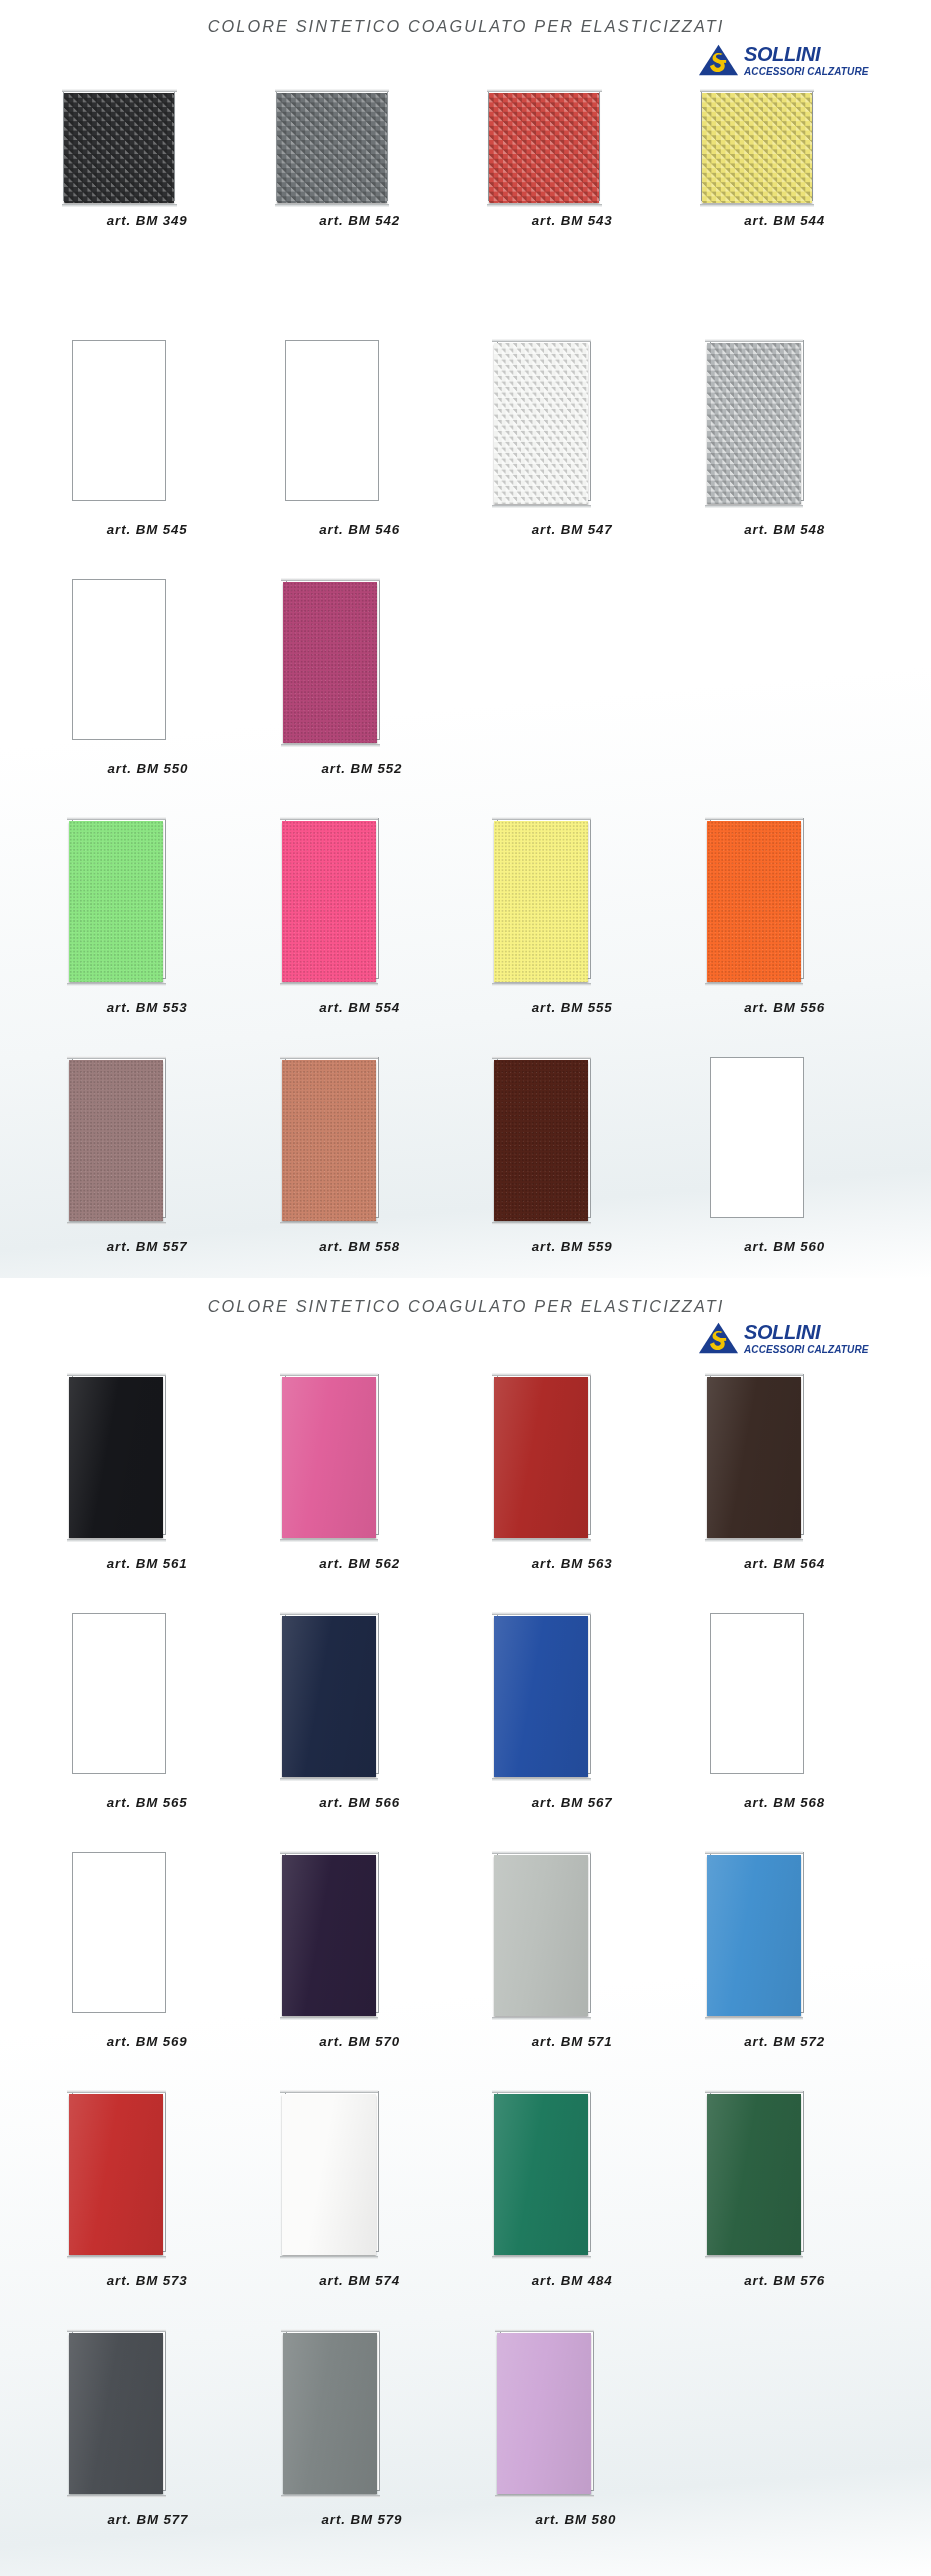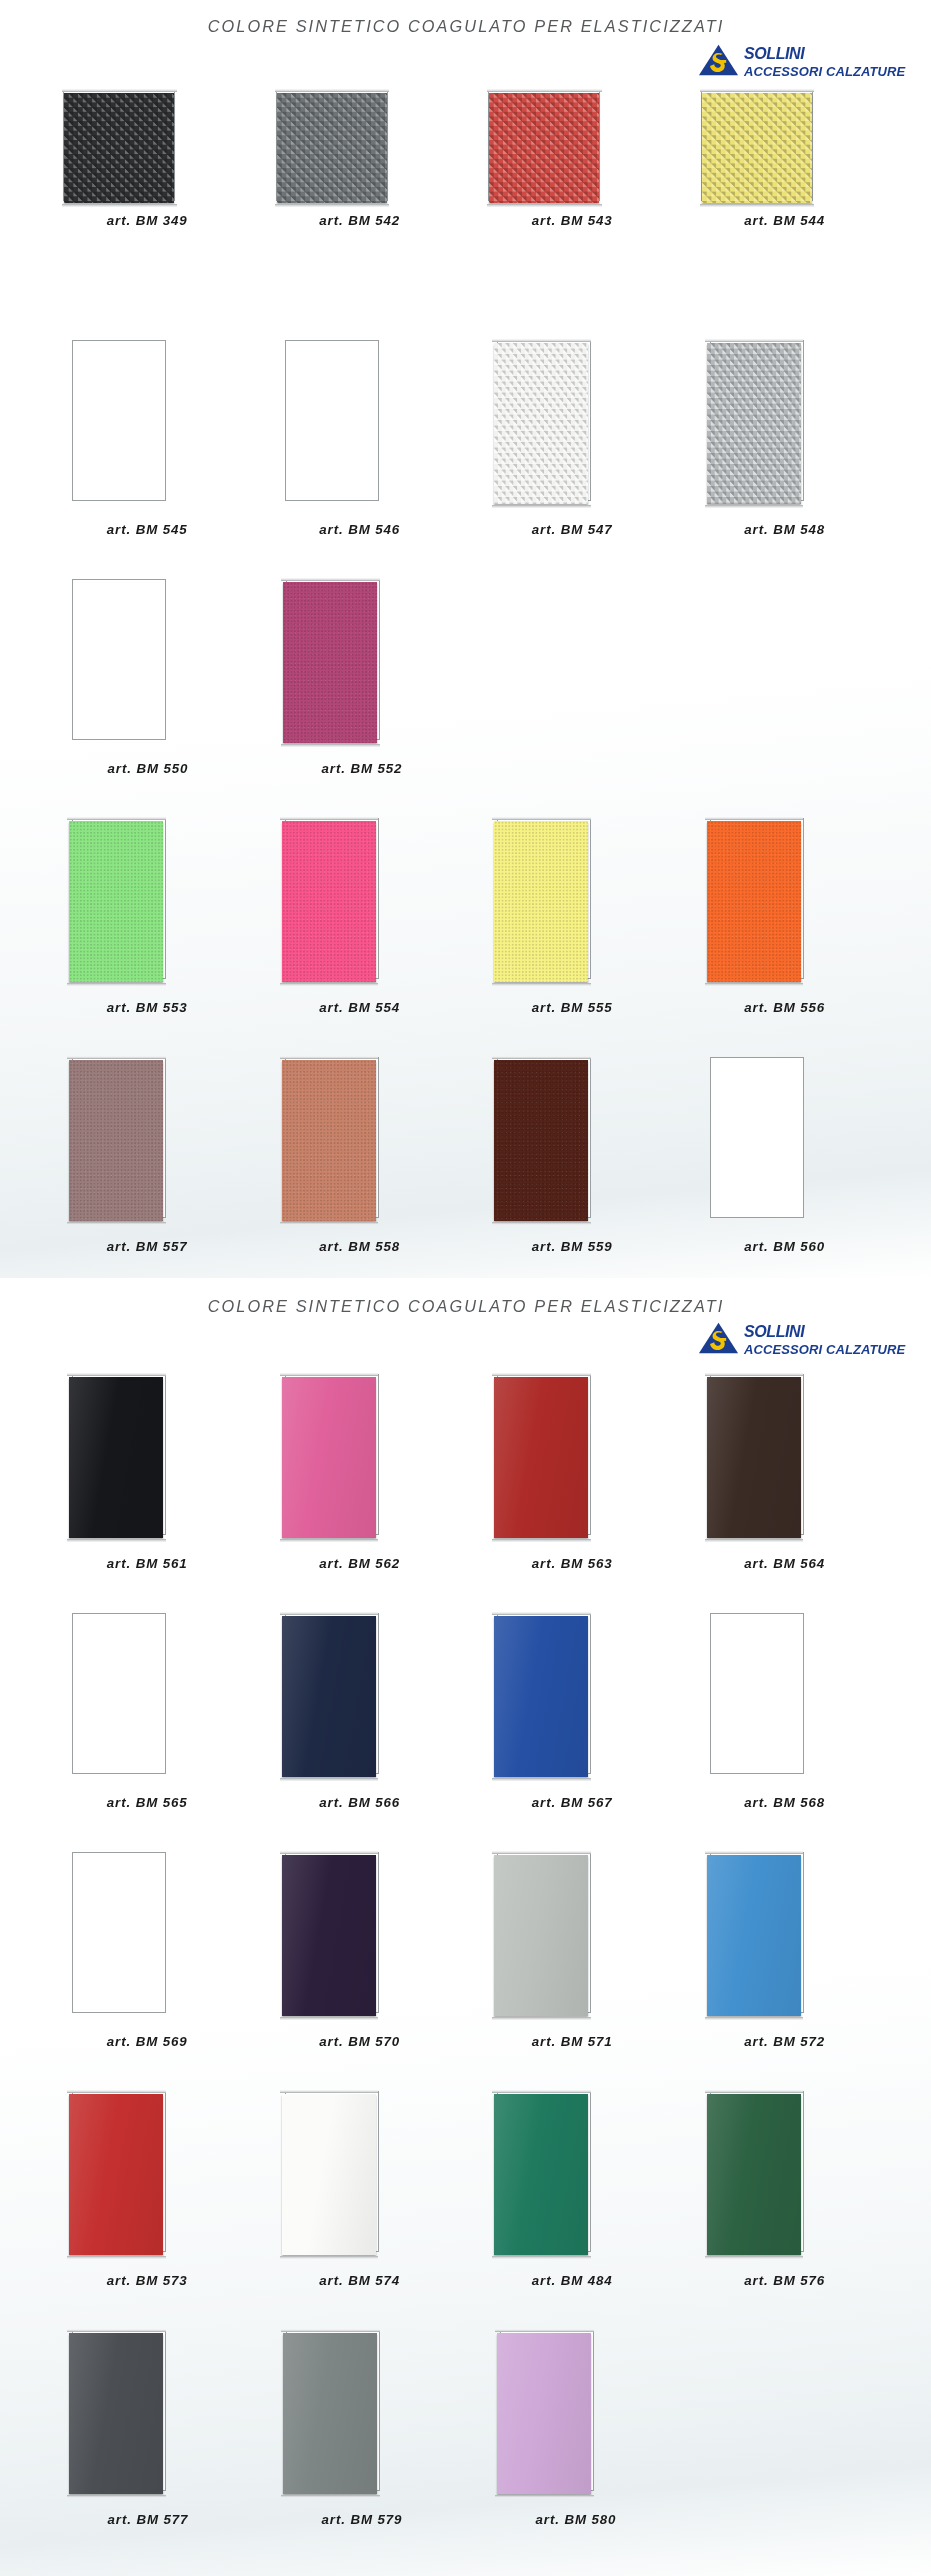--- a/index.html
+++ b/index.html
@@ -75,29 +75,29 @@
     width: 41px;
     height: 34px;
   }
   .logo-text-wrap {
     position: absolute;
     left: 46px;
     top: 0px;
     width: 117px;
   }
   .logo-name {
-    font-size: 16px;
+    font-size: 20px;
     font-weight: bold;
     color: #1b3d8f;
     letter-spacing: -0.4px;
     line-height: 26px;
     font-family: "Liberation Sans", sans-serif;
   }
   .logo-sub {
-    font-size: 13px;
+    font-size: 10px;
     font-weight: bold;
     color: #1b3d8f;
     letter-spacing: 0.1px;
     line-height: 10.3px;
     font-family: "Liberation Sans", sans-serif;
     white-space: nowrap;
   }
 
   
   .row {

